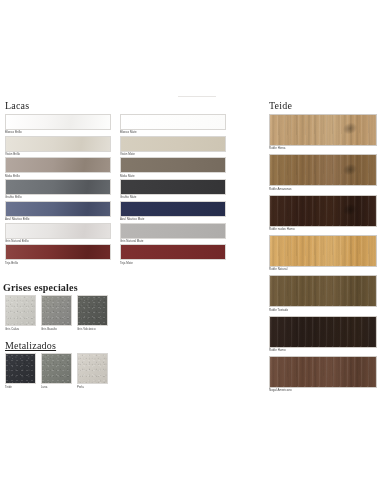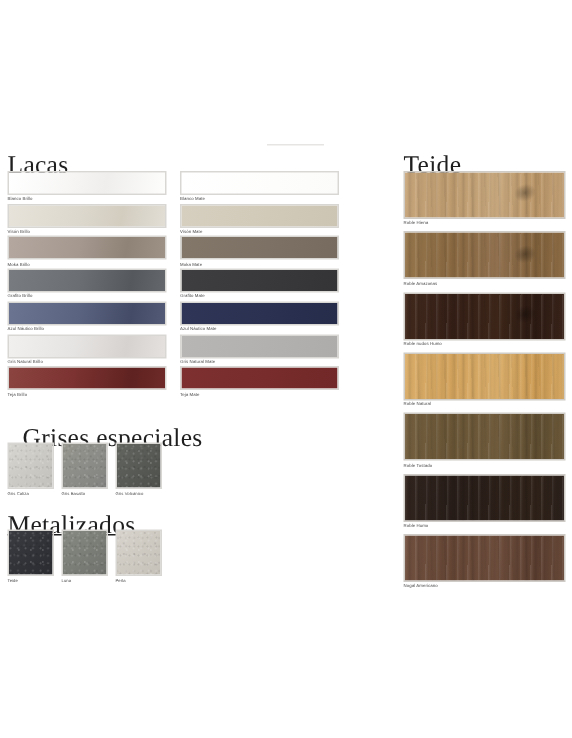--- a/index.html
+++ b/index.html
@@ -12,21 +12,21 @@
   .page{position:absolute;left:0;top:0;width:381px;height:492px;background:#fff;}
 
   
   .top-rule{
     position:absolute;left:178px;top:96px;width:38px;height:1px;
     background:#e7e5e3;
   }
 
   .section-title{
     font-family:"Liberation Serif", serif;
-    font-size:17px;
+    font-size:10px;
     font-weight:400;
     color:#1f1f1f;
     letter-spacing:.2px;
     line-height:1;
   }
 
   .swatch-label{
     font-size:2.9px;
     line-height:1.05;
     color:#4a4a4a;
@@ -43,21 +43,21 @@
 
   .lac-item{margin-bottom:1.5px;}
   .lac-chip{
     width:106px;height:16px;
     border:0.5px solid #d9d7d4;
     box-sizing:border-box;
   }
   .lac-item .swatch-label{padding-top:1.2px;display:block;}
 
   
-  #grises-title{position:absolute;left:15px;top:283px;}
+  #grises-title{position:absolute;left:3px;top:283px;font-weight:bold;}
   #grises-row{position:absolute;left:5px;top:295px;display:flex;gap:5px;}
   #metal-row{position:absolute;left:5px;top:353px;display:flex;gap:5px;}
   .sq-item{width:31px;}
   .sq-chip{width:31px;height:31px;border:0.5px solid #d9d7d4;box-sizing:border-box;}
   .sq-item .swatch-label{display:block;padding-top:1.5px;font-size:2.8px;}
 
   
   #metal-title{position:absolute;left:5px;top:341px;text-decoration:underline;}
 
   

